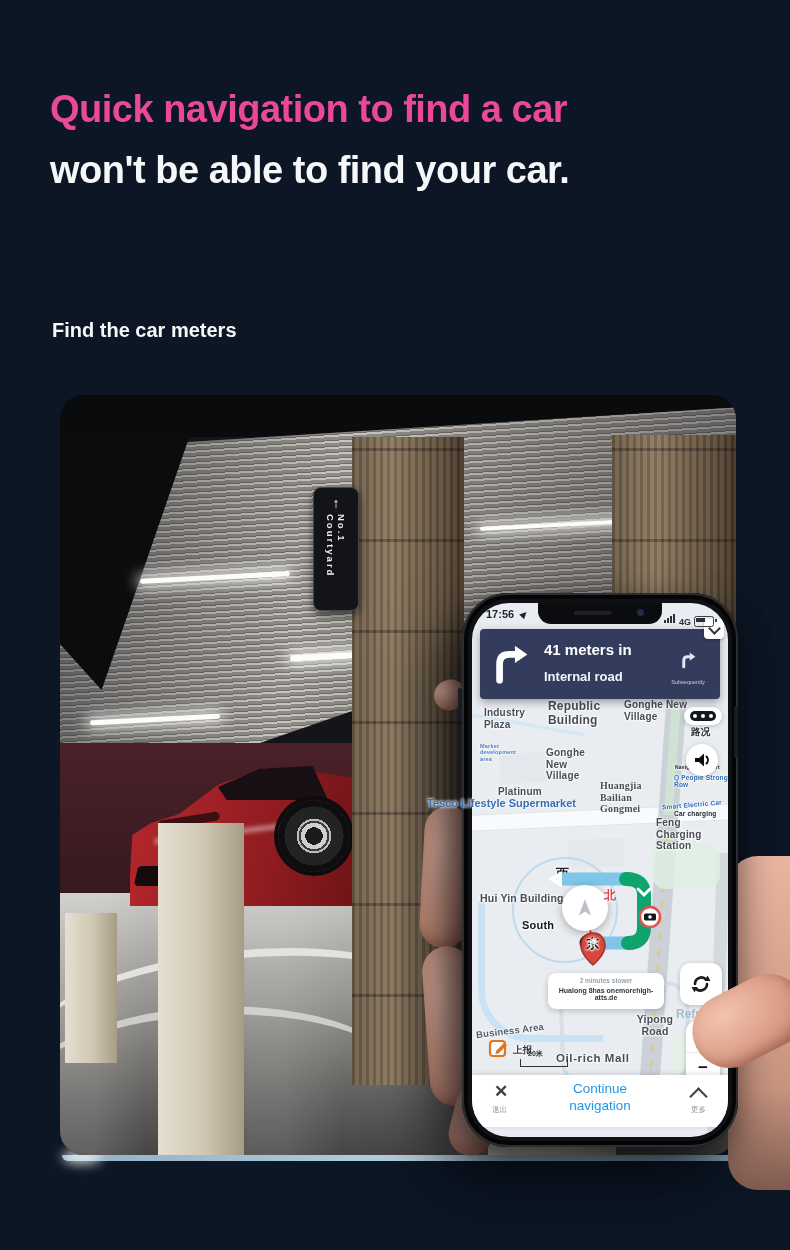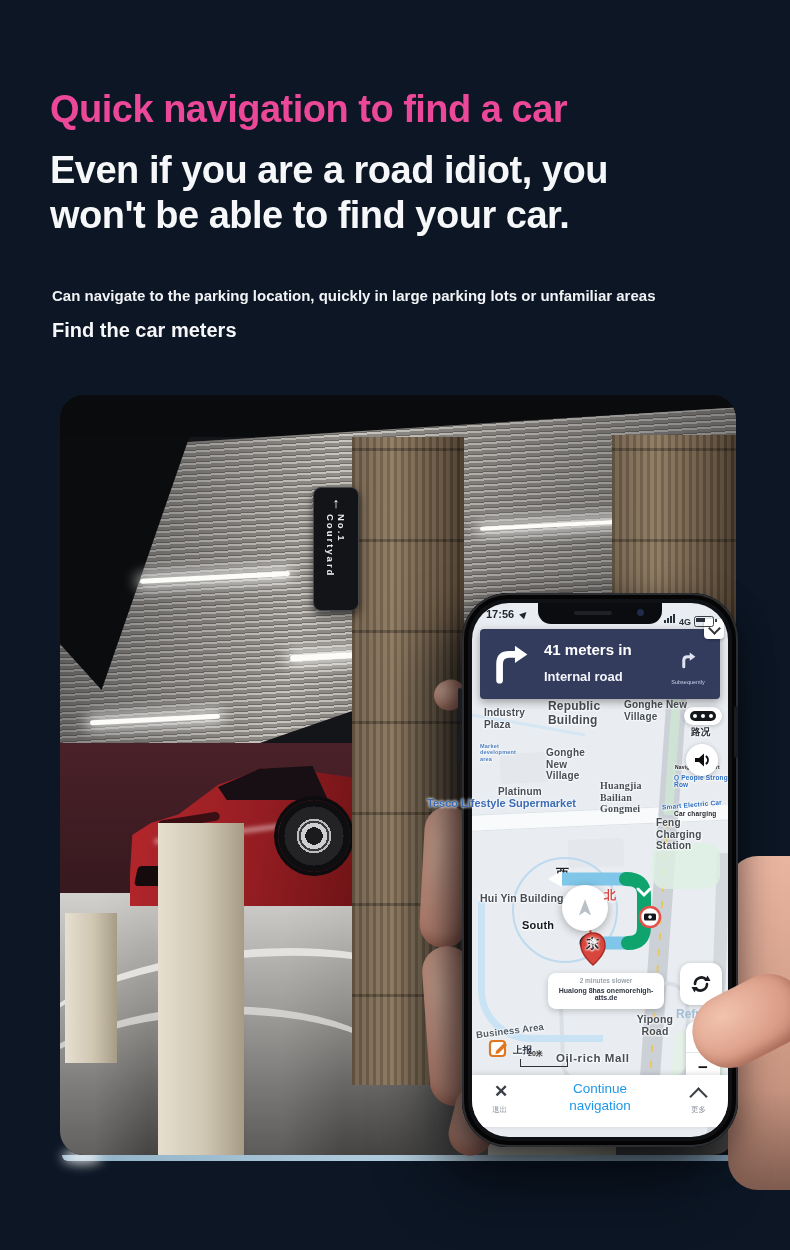--- a/index.html
+++ b/index.html
@@ -154,24 +154,22 @@
   #tesco{left:427px;top:797px;font-size:11px;font-weight:bold;color:#3b6cb4;white-space:nowrap;
          text-shadow:0 0 3px #fff,0 0 3px #fff;z-index:60;}
 </style>
 </head>
 <body>
 
 <div id="canvas">
 
   <div class="abs" id="h1">Quick navigation to find a car</div>
   <div class="abs" id="h2">
-    <div>Even if you are a road idiot, you</div>
     <div>won't be able to find your car.</div>
   </div>
-  <div class="abs" id="desc">Can navigate to the parking location, quickly in large parking lots or unfamiliar areas</div>
   <div class="abs" id="tagline">Find the car meters</div>
 
   <div class="abs" id="photo-strip"></div>
   <div class="abs" id="photo-glow"></div>
   <div class="abs" id="photo">
     <div class="abs topband"></div>
     <div class="abs" id="ceiling"></div>
     <div class="abs" id="ceiling-shade"></div>
     <div class="abs wedge"></div>
     <div class="abs tube" style="left:80px;top:180px;width:150px;height:5px;"></div>

